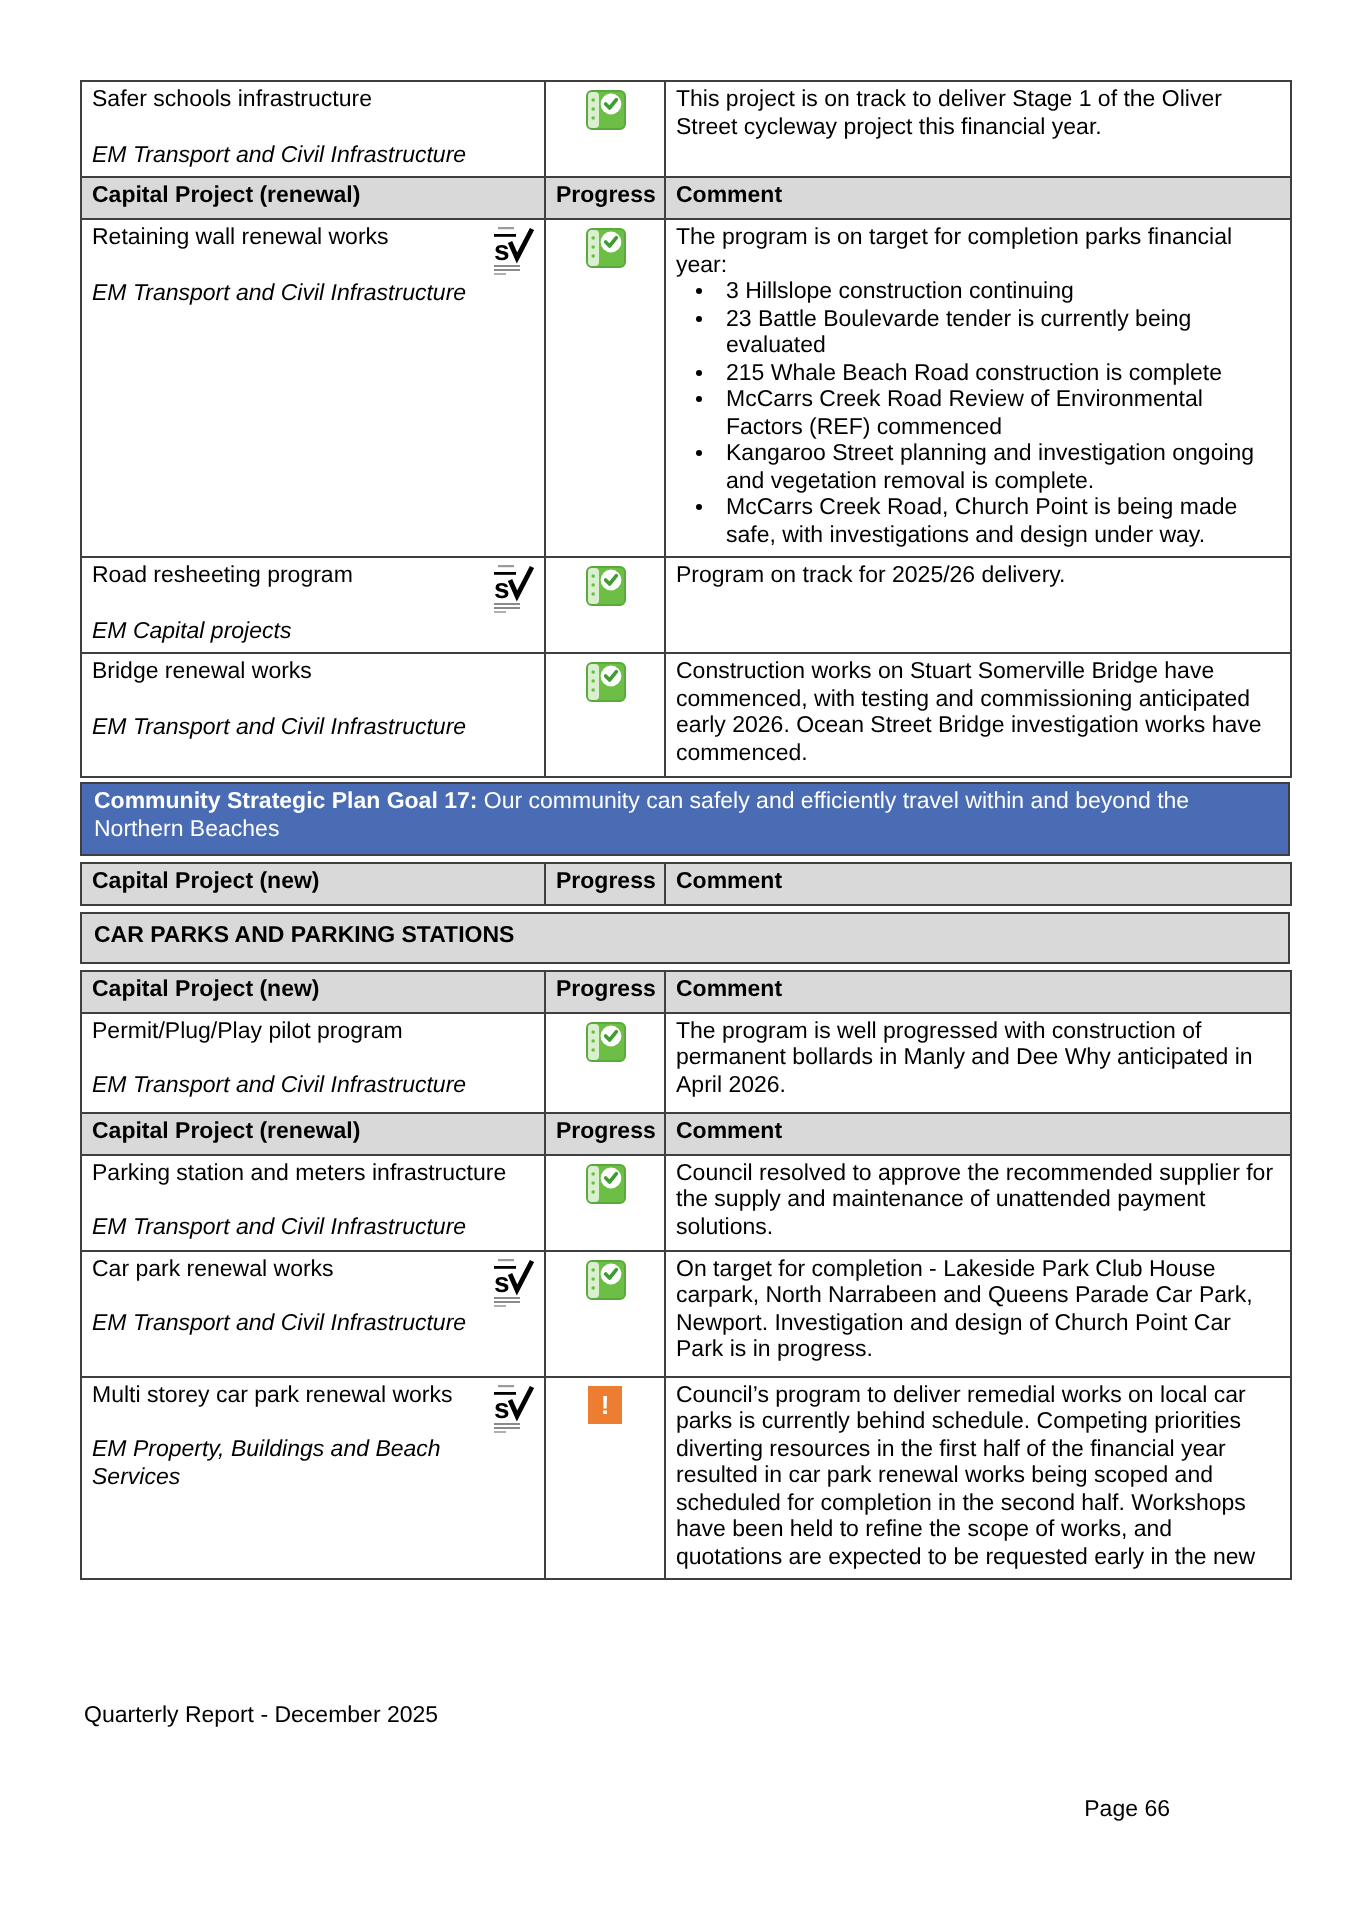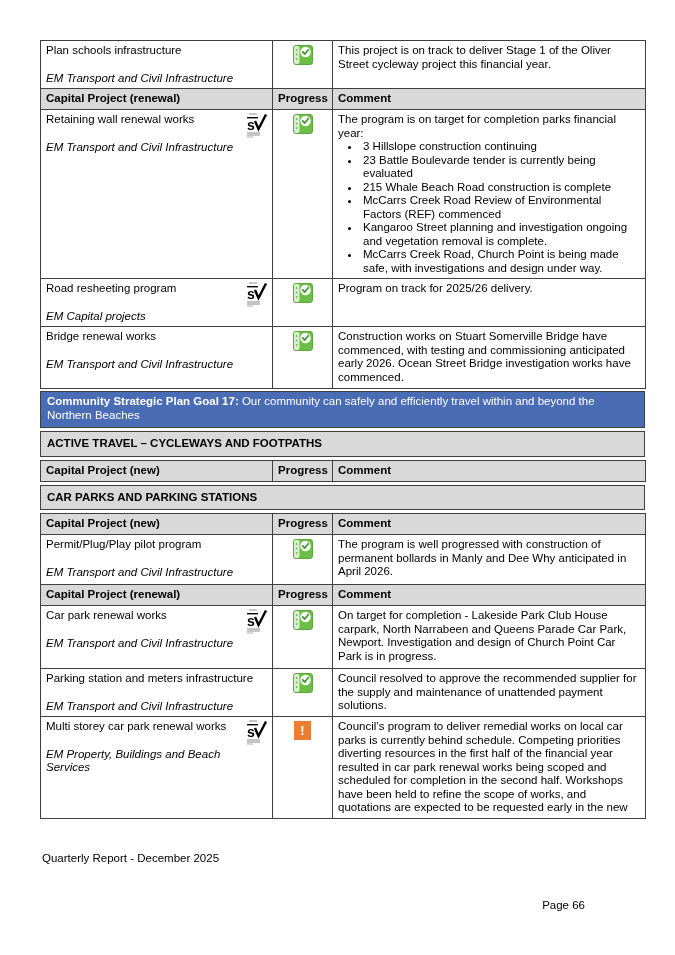--- a/index.html
+++ b/index.html
@@ -68,21 +68,21 @@
   <table>
     <colgroup>
         <col class="c1">
         <col class="c2">
         <col class="c3">
       </colgroup>
 
     <tbody>
         <tr style="height:46px">
       <td class="title-cell">
-        <div>Plan schools infrastructure</div>
+        <div>Safer schools infrastructure</div>
         <div class="owner">EM Transport and Civil Infrastructure</div>
       </td>
       <td class="progress-cell">
         <svg width="20" height="20">
               <use href="#ico-ok"></use>
             </svg>
       </td>
       <td class="comment">
             <p>This project is on track to deliver Stage 1 of the Oliver Street cycleway project this financial year.</p>
           </td>
@@ -153,21 +153,20 @@
             <p>Construction works on Stuart Somerville Bridge have commenced, with testing and commissioning anticipated early 2026. Ocean Street Bridge investigation works have commenced.</p>
           </td>
     </tr>
   </tbody>
     </table>
 
   <div class="banner">
     <b>Community Strategic Plan Goal 17:</b><span> Our community can safely and efficiently travel within and beyond the Northern Beaches</span>
   </div>
 
-  <div class="section">ACTIVE TRAVEL – CYCLEWAYS AND FOOTPATHS</div>
 
   <table class="blk">
     <colgroup>
         <col class="c1">
         <col class="c2">
         <col class="c3">
       </colgroup>
 
     <tbody>
         <tr class="hdr" style="height:21px">
@@ -209,50 +208,50 @@
             <p>The program is well progressed with construction of permanent bollards in Manly and Dee Why anticipated in April 2026.</p>
           </td>
     </tr>
 
     <tr class="hdr" style="height:21px">
       <td>Capital Project (renewal)</td>
       <td>Progress</td>
       <td>Comment</td>
     </tr>
 
+    <tr style="height:48px">
+      <td class="title-cell">
+        <div>Parking station and meters infrastructure</div>
+        <div class="owner">EM Transport and Civil Infrastructure</div>
+      </td>
+      <td class="progress-cell">
+        <svg width="20" height="20">
+              <use href="#ico-ok"></use>
+            </svg>
+      </td>
+      <td class="comment">
+            <p>Council resolved to approve the recommended supplier for the supply and maintenance of unattended payment solutions.</p>
+          </td>
+    </tr>
+
     <tr style="height:63px">
       <td class="title-cell">
         <div>Car park renewal works</div>
         <svg class="sv-logo" width="22" height="26">
               <use href="#ico-sv"></use>
             </svg>
         <div class="owner">EM Transport and Civil Infrastructure</div>
       </td>
       <td class="progress-cell">
         <svg width="20" height="20">
               <use href="#ico-ok"></use>
             </svg>
       </td>
       <td class="comment">
             <p>On target for completion - Lakeside Park Club House carpark, North Narrabeen and Queens Parade Car Park, Newport. Investigation and design of Church Point Car Park is in progress.</p>
-          </td>
-    </tr>
-
-    <tr style="height:48px">
-      <td class="title-cell">
-        <div>Parking station and meters infrastructure</div>
-        <div class="owner">EM Transport and Civil Infrastructure</div>
-      </td>
-      <td class="progress-cell">
-        <svg width="20" height="20">
-              <use href="#ico-ok"></use>
-            </svg>
-      </td>
-      <td class="comment">
-            <p>Council resolved to approve the recommended supplier for the supply and maintenance of unattended payment solutions.</p>
           </td>
     </tr>
 
     <tr style="height:93px">
       <td class="title-cell">
         <div>Multi storey car park renewal works</div>
         <svg class="sv-logo" width="22" height="26">
               <use href="#ico-sv"></use>
             </svg>
         <div class="owner narrow">EM Property, Buildings and Beach Services</div>

